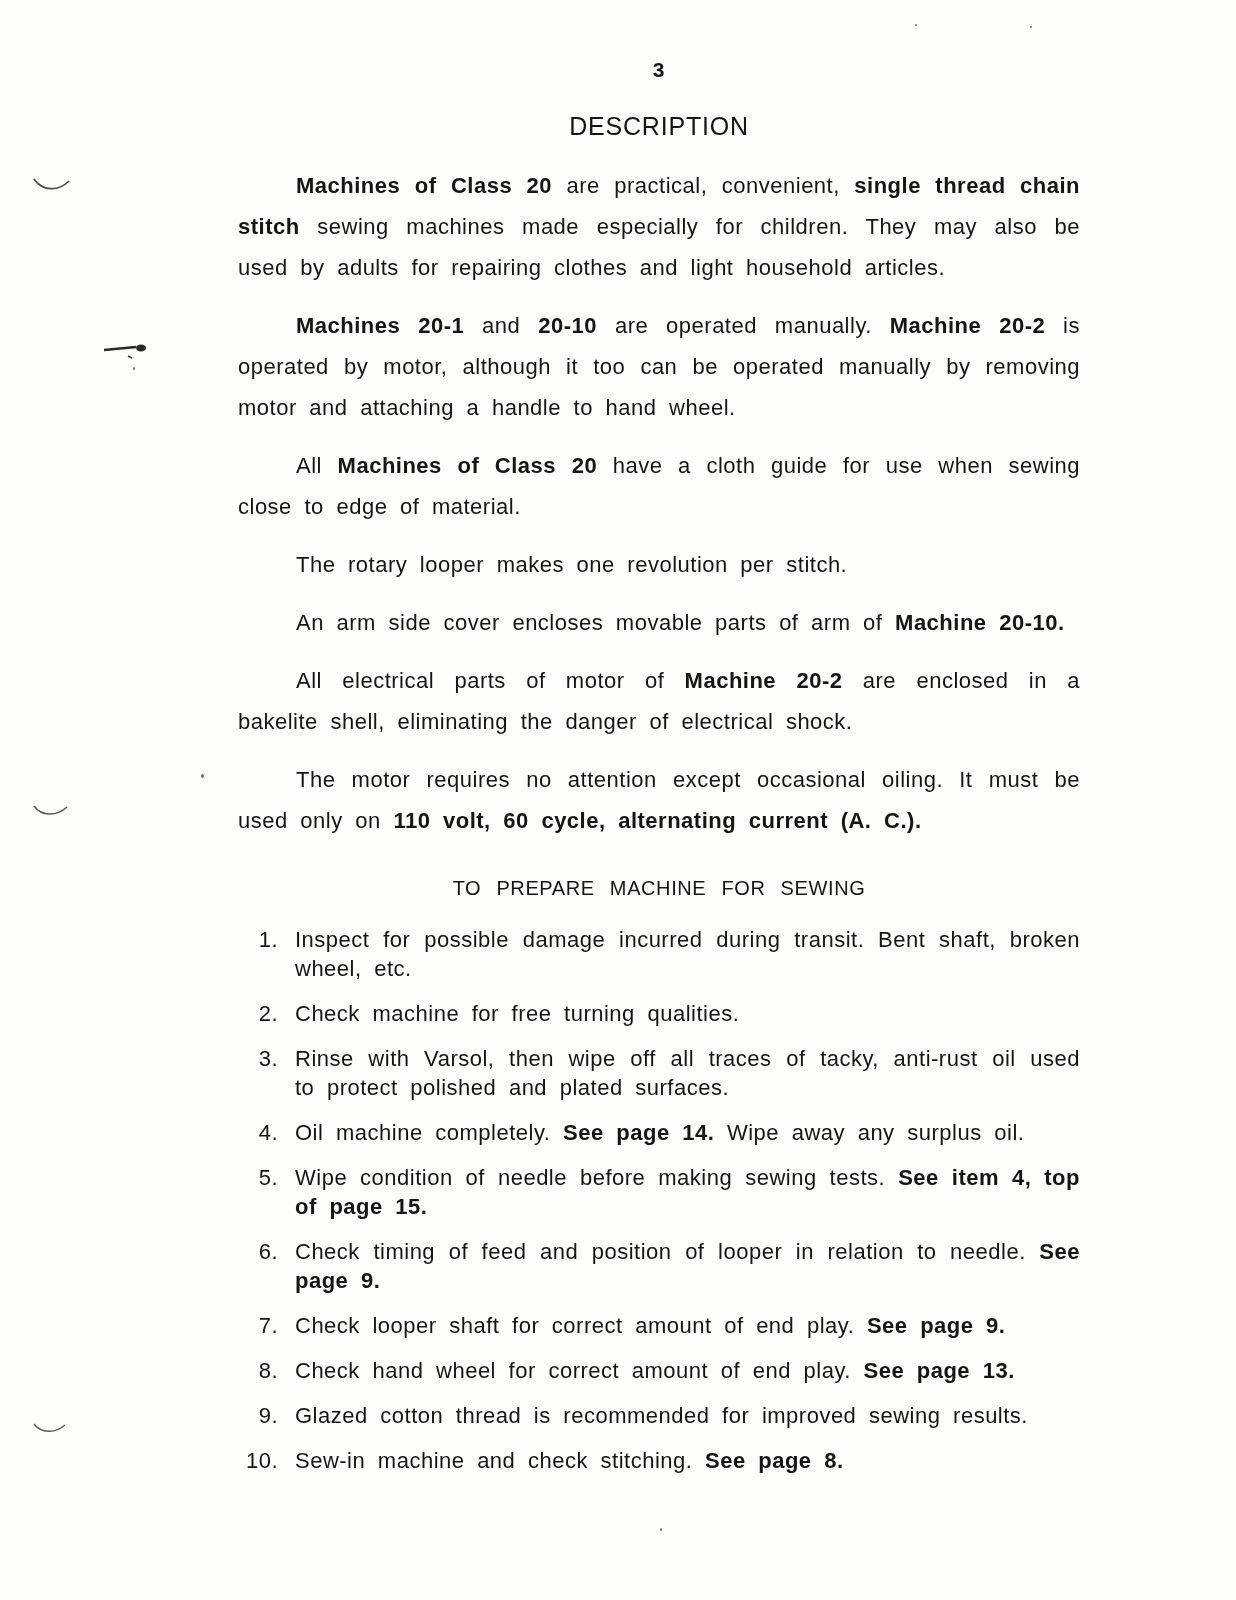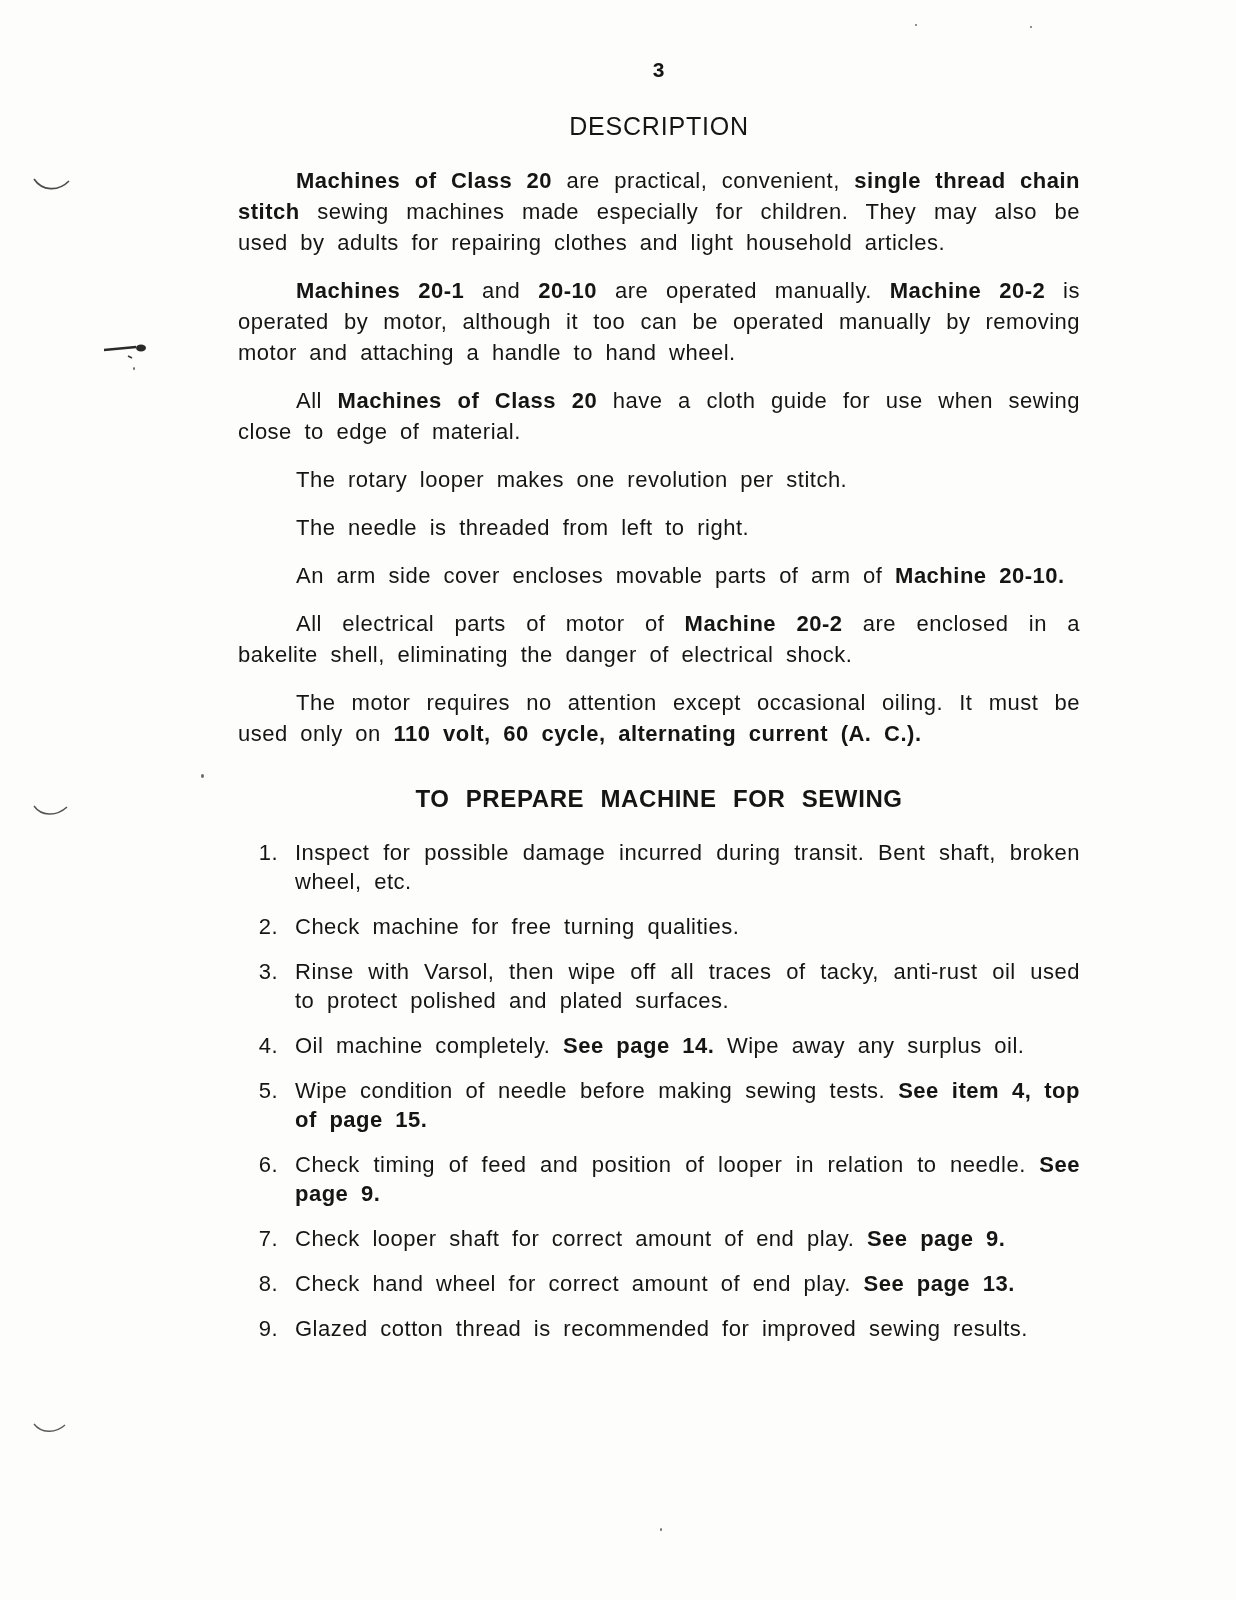--- a/index.html
+++ b/index.html
@@ -33,29 +33,29 @@
     margin: 30px 0 24px 0;
     text-align: center;
     font-size: 25px;
     font-weight: 400;
     letter-spacing: 0.8px;
     word-spacing: 3px;
   }
   h2.sec-title {
     margin: 36px 0 24px 0;
     text-align: center;
-    font-size: 24px;
-    font-weight: 700;
+    font-size: 20px;
+    font-weight: 400;
     letter-spacing: 0.6px;
     word-spacing: 9px;
   }
   .para {
     margin: 0 0 17px 0;
     font-size: 22px;
-    line-height: 31px;
+    line-height: 41px;
     text-align: justify;
     text-indent: 58px;
     letter-spacing: 0.5px;
     word-spacing: 6px;
   }
   .b { font-weight: 700; }
   .steps { margin-top: 25px; }
   .li {
     display: flex;
     margin: 0 0 16px 0;
@@ -111,21 +111,20 @@
   <div class="content">
     <div class="pagenum">3</div>
 
     <h1 class="sec-title">DESCRIPTION</h1>
 
     <div>
         <p class="para"><span class="b">Machines of Class 20</span><span> are practical, convenient, </span><span class="b">single thread chain stitch</span><span> sewing machines made especially for children. They may also be used by adults for repairing clothes and light household articles.</span></p>
         <p class="para"><span class="b">Machines 20-1</span><span> and </span><span class="b">20-10</span><span> are operated manually. </span><span class="b">Machine 20-2</span><span> is operated by motor, although it too can be operated manually by removing motor and attaching a handle to hand wheel.</span></p>
         <p class="para"><span>All </span><span class="b">Machines of Class 20</span><span> have a cloth guide for use when sewing close to edge of material.</span></p>
         <p class="para"><span>The rotary looper makes one revolution per stitch.</span></p>
-        <p class="para"><span>The needle is threaded from left to right.</span></p>
         <p class="para"><span>An arm side cover encloses movable parts of arm of </span><span class="b">Machine 20-10.</span></p>
         <p class="para"><span>All electrical parts of motor of </span><span class="b">Machine 20-2</span><span> are enclosed in a bakelite shell, eliminating the danger of electrical shock.</span></p>
         <p class="para"><span>The motor requires no attention except occasional oiling. It must be used only on </span><span class="b">110 volt, 60 cycle, alternating current (A. C.).</span></p>
       </div>
 
     <h2 class="sec-title">TO PREPARE MACHINE FOR SEWING</h2>
 
     <div class="steps">
         <div class="li">
           <div class="num">1.</div>
@@ -156,15 +155,19 @@
           <div class="li-text"><span>Check looper shaft for correct amount of end play. </span><span class="b">See page 9.</span></div>
         </div>
         <div class="li">
           <div class="num">8.</div>
           <div class="li-text"><span>Check hand wheel for correct amount of end play. </span><span class="b">See page 13.</span></div>
         </div>
         <div class="li">
           <div class="num">9.</div>
           <div class="li-text"><span>Glazed cotton thread is recommended for improved sewing results.</span></div>
         </div>
+        <div class="li">
+          <div class="num">10.</div>
+          <div class="li-text"><span>Sew-in machine and check stitching. </span><span class="b">See page 8.</span></div>
+        </div>
       </div>
   </div>
 </div>
 
 </body></html>

